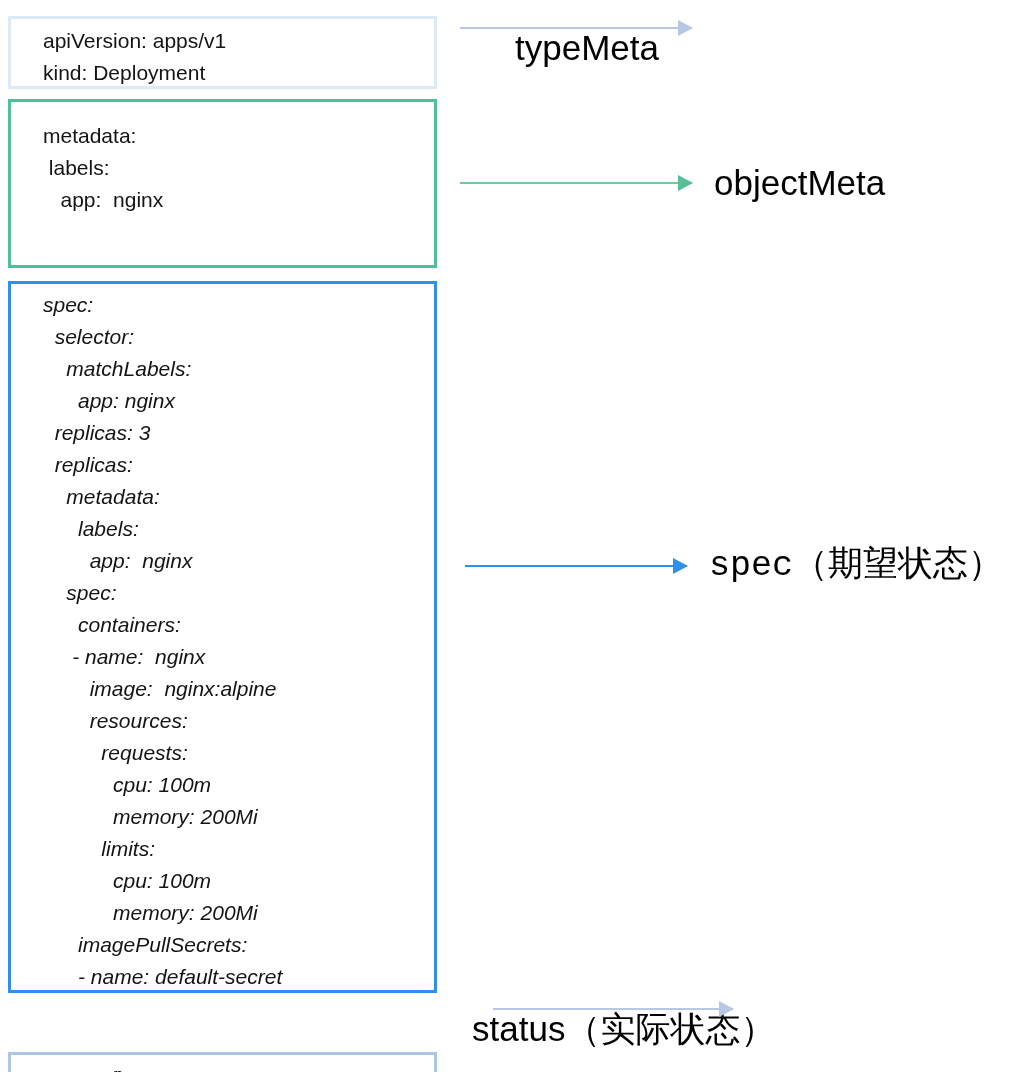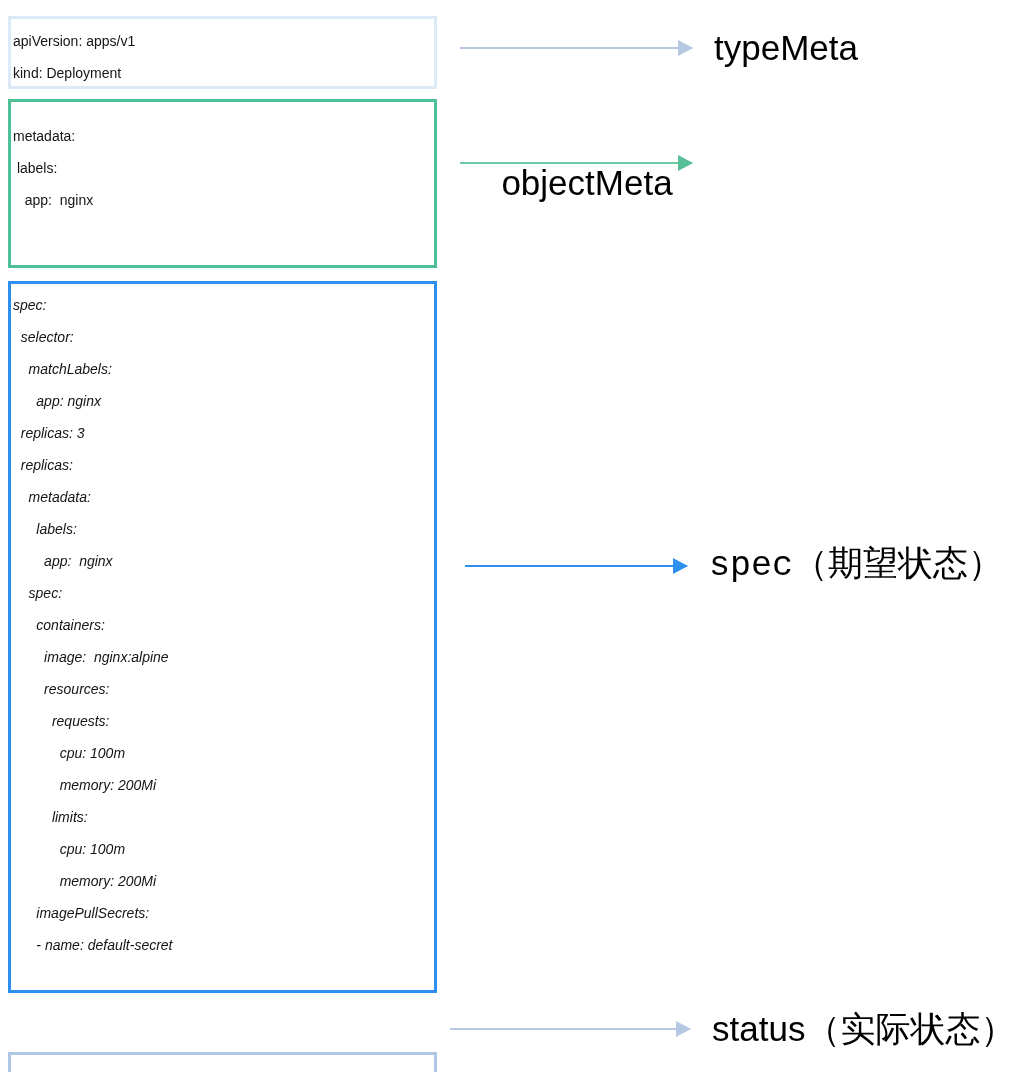--- a/index.html
+++ b/index.html
@@ -21,25 +21,25 @@
     position: absolute;
     left: 8px;
     width: 429px;
     box-sizing: border-box;
     background: #ffffff;
   }
   .yaml-box .lines {
     padding: 10px 0 10px 0;
   }
   .yaml-line {
-    font-size: 14px;
+    font-size: 21px;
     line-height: 32px;
     white-space: pre;
     color: #141414;
-    padding-left: 2px;
+    padding-left: 32px;
   }
 
   #box-typemeta {
     top: 16px;
     height: 73px;
     border: 3px solid #dce9f7;
   }
   #box-typemeta .lines { padding-top: 6px; }
 
   #box-objectmeta {
@@ -97,36 +97,36 @@
   .ann-label {
     font-size: 35px;
     line-height: 40px;
     color: #000000;
     white-space: nowrap;
     margin-left: 22px;
     letter-spacing: 0px;
   }
 
   
-  #ann-typemeta   { left: 460px; top: 28px; }
+  #ann-typemeta   { left: 460px; top: 28px; flex-direction: column; }
   #ann-typemeta .arrow  { width: 232px; }
   #ann-typemeta .shaft  { background: #b6c8e4; }
   #ann-typemeta .head   { border-left: 15px solid #b6c8e4; }
 
-  #ann-objectmeta { left: 460px; top: 163px; flex-direction: column; }
+  #ann-objectmeta { left: 460px; top: 163px; }
   #ann-objectmeta .arrow { width: 232px; }
   #ann-objectmeta .shaft { background: #6dc8a3; }
   #ann-objectmeta .head  { border-left: 15px solid #56bf96; }
 
   #ann-spec       { left: 465px; top: 546px; font-family: Liberation Mono, monospace; }
   #ann-spec .arrow { width: 222px; }
   #ann-spec .shaft { background: #2f8fee; }
   #ann-spec .head  { border-left: 15px solid #2f8fee; }
 
-  #ann-status     { left: 450px; top: 1009px; }
+  #ann-status     { left: 450px; top: 1009px; flex-direction: column; }
   #ann-status .arrow { width: 240px; }
   #ann-status .shaft { background: #b6c8e4; }
   #ann-status .head  { border-left: 15px solid #b6c8e4; }
 </style>
 </head>
 <body>
 
 <div class="yaml-box" id="box-typemeta">
   <div class="lines">
     <div class="yaml-line">apiVersion: apps/v1</div>
@@ -148,20 +148,21 @@
     <div class="yaml-line">  selector:</div>
     <div class="yaml-line">    matchLabels:</div>
     <div class="yaml-line">      app: nginx</div>
     <div class="yaml-line">  replicas: 3</div>
     <div class="yaml-line">  replicas:</div>
     <div class="yaml-line">    metadata:</div>
     <div class="yaml-line">      labels:</div>
     <div class="yaml-line">        app:  nginx</div>
     <div class="yaml-line">    spec:</div>
     <div class="yaml-line">      containers:</div>
+    <div class="yaml-line">     - name:  nginx</div>
     <div class="yaml-line">        image:  nginx:alpine</div>
     <div class="yaml-line">        resources:</div>
     <div class="yaml-line">          requests:</div>
     <div class="yaml-line">            cpu: 100m</div>
     <div class="yaml-line">            memory: 200Mi</div>
     <div class="yaml-line">          limits:</div>
     <div class="yaml-line">            cpu: 100m</div>
     <div class="yaml-line">            memory: 200Mi</div>
     <div class="yaml-line">      imagePullSecrets:</div>
     <div class="yaml-line">      - name: default-secret</div>

